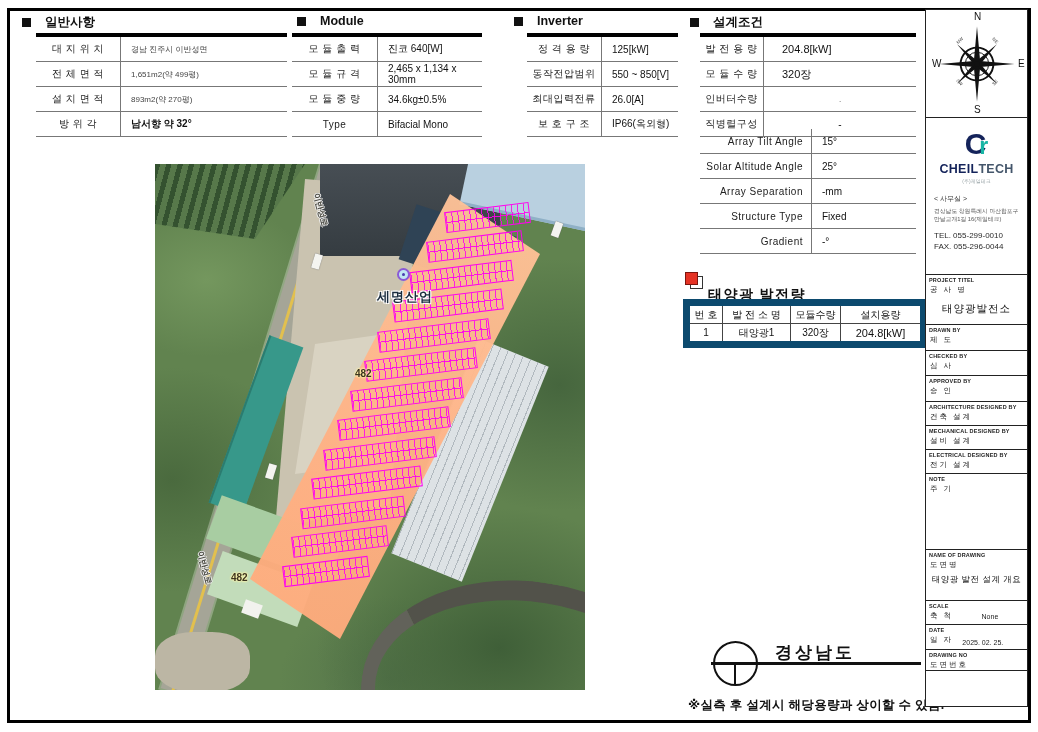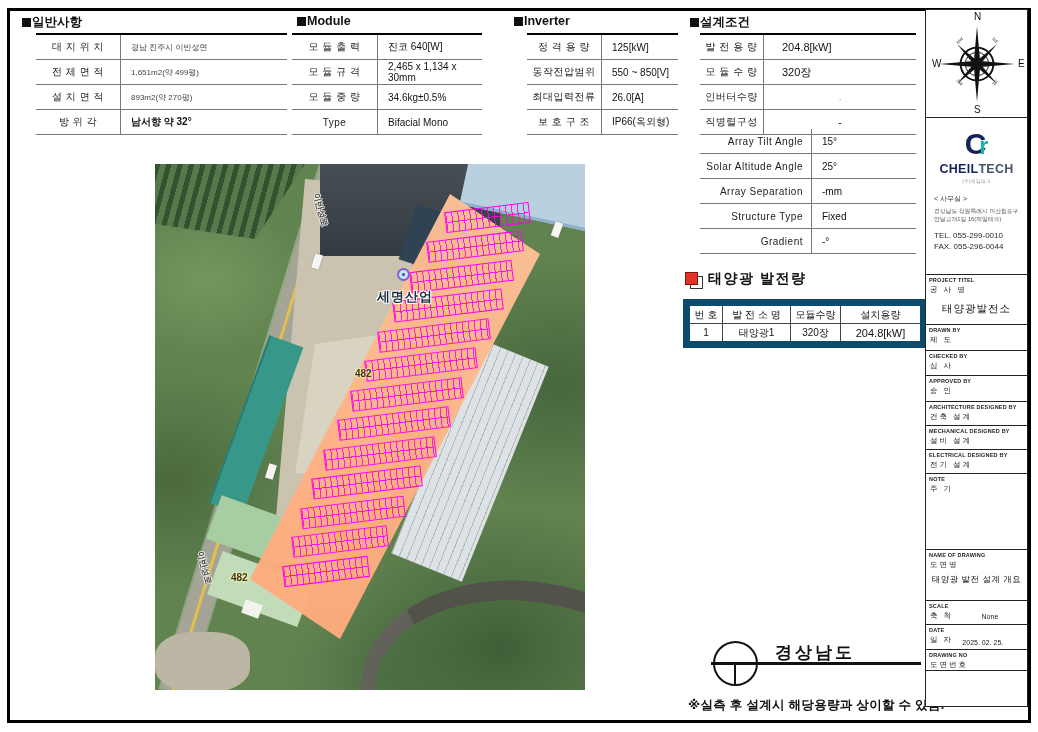--- a/index.html
+++ b/index.html
@@ -1,25 +1,25 @@
 <!DOCTYPE html>
 <html><head>
 <meta charset="utf-8">
 <style>
   html,body{margin:0;padding:0;background:#fff;}
   .page{position:relative;width:1038px;height:732px;background:#fff;overflow:hidden;
         font-family:"Liberation Sans","DejaVu Sans",sans-serif;color:#111;}
   .frame{position:absolute;left:7px;top:8px;width:1024px;height:715px;border:3px solid #000;box-sizing:border-box;}
 
   
-  .sec-h{position:absolute;display:flex;align-items:center;gap:1px;font-size:12.5px;font-weight:bold;color:#111;}
+  .sec-h{position:absolute;display:flex;align-items:center;gap:14px;font-size:12.5px;font-weight:bold;color:#111;}
   .sq{width:9px;height:9px;background:#111;display:inline-block;}
 
   
-  .ktable{position:absolute;border-top:2px solid #000000;box-sizing:border-box;}
+  .ktable{position:absolute;border-top:4px solid #000000;box-sizing:border-box;}
   .krow{display:flex;height:24px;border-bottom:1px solid #777;}
   .klabel{display:flex;align-items:center;justify-content:center;font-size:10px;color:#222;letter-spacing:.5px;}
   .kval{flex:1;border-left:1px solid #777;display:flex;align-items:center;padding-left:10px;font-size:10px;color:#111;}
   .kval.sm{font-size:8px;color:#444;}
   .kval.big{font-size:11px;padding-left:18px;}
   .klabel.ren{justify-content:flex-end;padding-right:8px;width:103px;}
 
   
   .gen-table{position:absolute;border:7px solid #0c4a6e;display:grid;grid-template-columns:32px 68px 50px 80px;}
   .gcell{border-left:1px solid #444;border-top:1px solid #444;height:17px;display:flex;align-items:center;justify-content:center;font-size:10px;}
@@ -230,21 +230,21 @@
     <div class="krow">
       <div class="klabel ren">Gradient</div>
       <div class="kval">-°</div>
     </div>
   </div>
 
   <div class="gen-icon" style="left:685px;top:272px;">
     <span class="back"></span>
       <span class="front"></span>
   </div>
-  <div style="position:absolute;left:708px;top:270px;font-size:14px;font-weight:bold;letter-spacing:1.5px;">태양광 발전량</div>
+  <div style="position:absolute;left:708px;top:286px;font-size:14px;font-weight:bold;letter-spacing:1.5px;font-family:Liberation Serif, serif;">태양광 발전량</div>
   <div class="gen-table" style="left:683px;top:299px;">
     <div class="gcell c0 r0" style="font-size:10px;">번 호</div>
     <div class="gcell r0">발 전 소 명</div>
     <div class="gcell r0">모듈수량</div>
     <div class="gcell r0">설치용량</div>
     <div class="gcell c0">1</div>
     <div class="gcell">태양광1</div>
     <div class="gcell">320장</div>
     <div class="gcell" style="font-size:11px;">204.8[kW]</div>
   </div>

